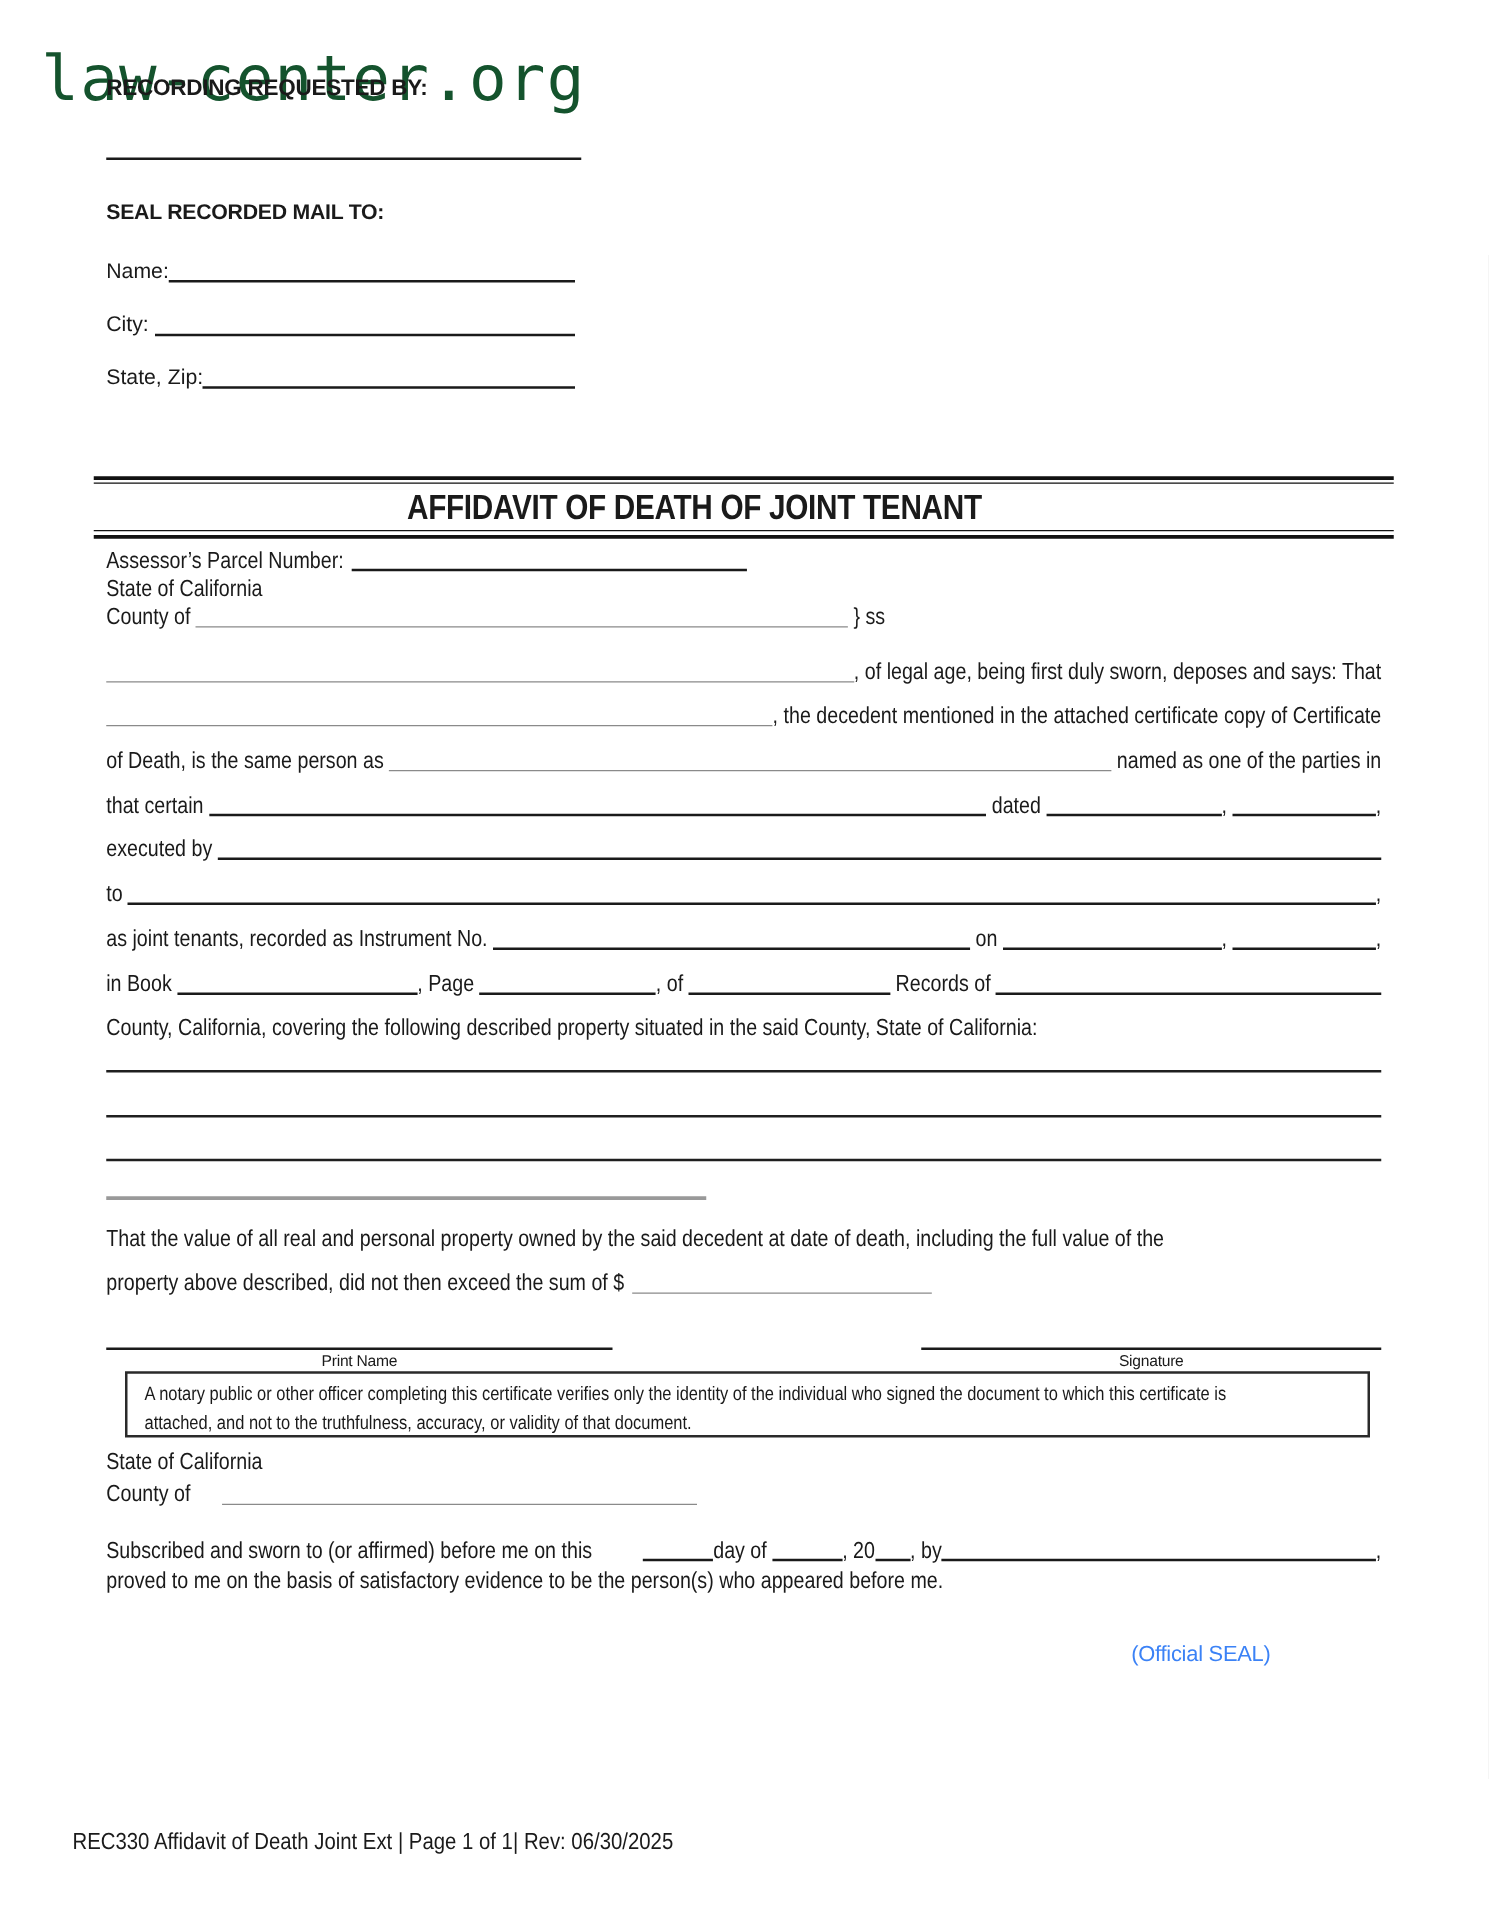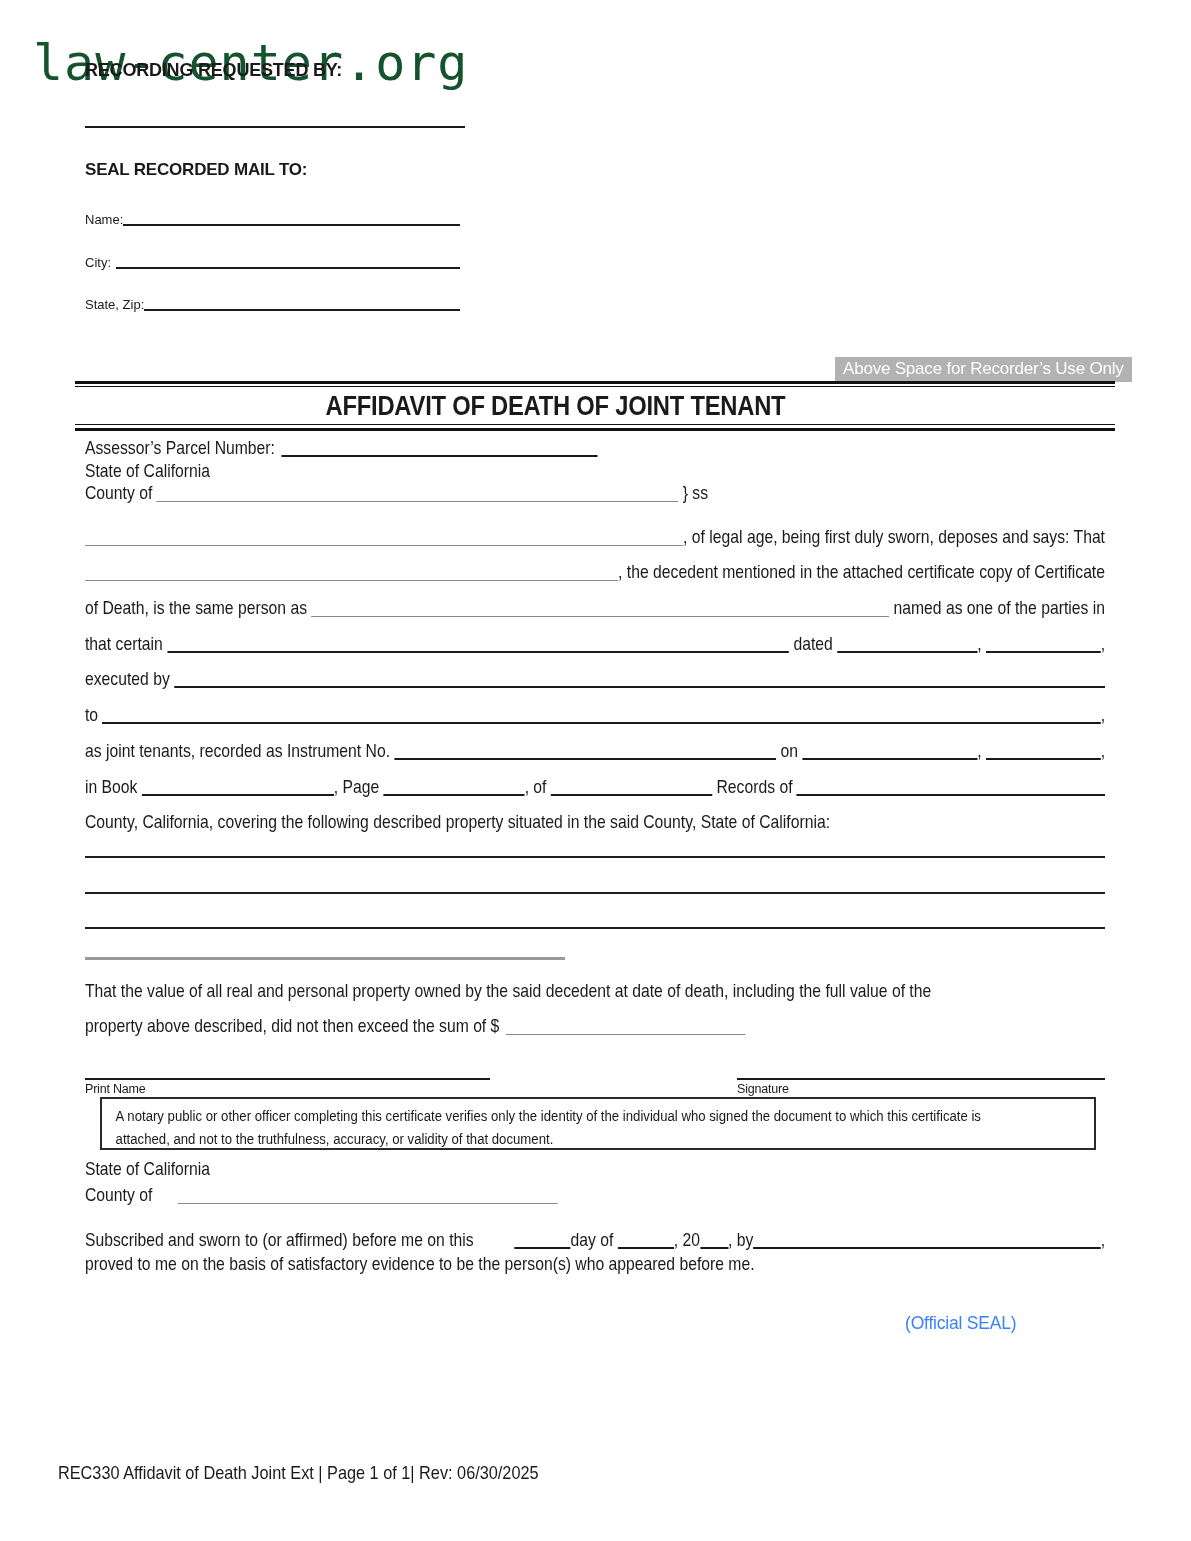--- a/index.html
+++ b/index.html
@@ -16,21 +16,21 @@
     left:33px; top:34px; font-family:"DejaVu Sans Mono", monospace;
     font-size:50px; color:#14532d; letter-spacing:1px; white-space:nowrap;
   }
 
   
   .req-label { left:85px; top:60px; font-size:18px; font-weight:700; letter-spacing:-0.2px; }
   .rule-el { background:#1a1a1a; }
   .req-rule { left:85px; top:126px; width:380px; height:2px; }
   .mailto-heading { left:85px; top:160px; font-size:17px; font-weight:700; letter-spacing:-0.2px; }
   .mail-fields { left:85px; top:200px; width:380px; }
-  .mrow { display:flex; align-items:flex-end; height:27px; margin-bottom:15.5px; font-size:13px; }
+  .mrow { display:flex; align-items:flex-end; height:27px; margin-bottom:15.5px; font-size:17px; }
   .blank { border-bottom:2px solid #1a1a1a; height:2px; align-self:flex-end; margin:0 5px 2px 5px; }
   .blank.gray { border-bottom:1.5px solid #8a8a8a; }
   .grow { flex:1 1 auto; }
   .ml0 { margin-left:0 !important; } .mr0 { margin-right:0 !important; }
   .ml8 { margin-left:8px !important; } .ml48 { margin-left:48px !important; }
   .mrow .blank { margin-bottom:1px; }
 
   .recorder-notice {
     left:835px; top:357px; background:#b2b2b2; color:#ffffff;
     font-size:17px; padding:2px 8px 3px 8px; letter-spacing:-0.2px; white-space:nowrap;
@@ -59,21 +59,21 @@
   .rules-block { left:85px; top:856px; width:1020px; }
   .full-rule { height:2px; background:#1f1f1f; margin-bottom:33.7px; }
   .short-rule { height:2.5px; background:#999; width:480px; margin-top:-6px; }
 
   .value-para { left:85px; top:966px; }
 
   
   .sig-block { left:85px; top:1078px; width:1020px; display:flex; }
   .sig-col1 { width:405px; } .sig-spacer { flex:1; } .sig-col2 { width:368px; }
   .sig-rule { height:2px; background:#1a1a1a; }
-  .sig-label { font-size:12.5px; letter-spacing:-0.2px; margin-top:2px; color:#1a1a1a; }
+  .sig-label { text-align:center; font-size:12.5px; letter-spacing:-0.2px; margin-top:2px; color:#1a1a1a; }
 
   .notary-box { left:100px; top:1097px; width:996px; height:53px; border:2px solid #2a2a2a; overflow:hidden; }
   .notary-box-inner { transform:scaleX(0.85); transform-origin:0 0; width:1156px;
     font-size:15.5px; line-height:23px; padding:5px 0 0 16px; }
 
   .notary-state { left:85px; top:1158px; }
   .notary-state .bline { height:22.4px; }
   .notary-state .county-row { height:26px; }
 
   .sworn-block { left:85px; top:1226px; }
@@ -106,21 +106,20 @@
     <div class="mrow">
       <span class="t">City:</span>
       <span class="blank grow"></span>
     </div>
     <div class="mrow">
       <span class="t">State, Zip:</span>
       <span class="blank grow ml0"></span>
     </div>
   </div>
 
-  <div class="abs recorder-notice">Above Space for Recorder’s Use Only</div>
 
   <div class="abs title-block">
     <div class="tb-thick"></div>
     <div class="tb-thin"></div>
     <div class="doc-title"><span>AFFIDAVIT OF DEATH OF JOINT TENANT</span></div>
     <div class="tb-thin2"></div>
     <div class="tb-thick2"></div>
   </div>
 
   <div class="abs cond apn-block">

